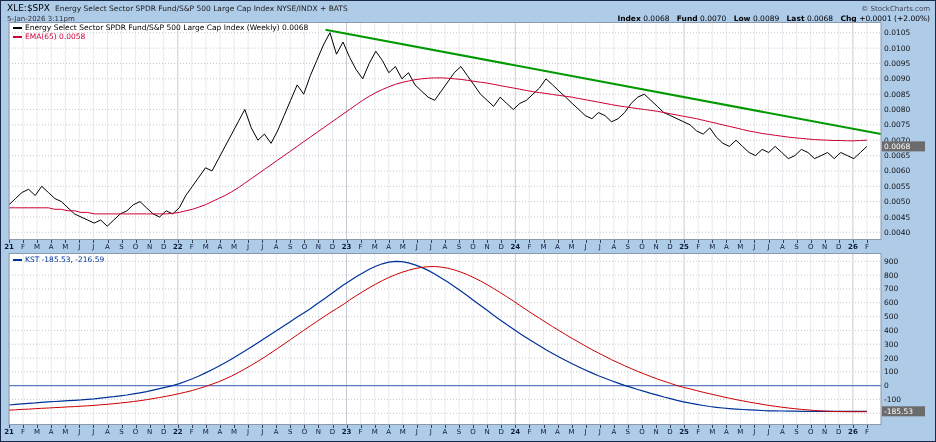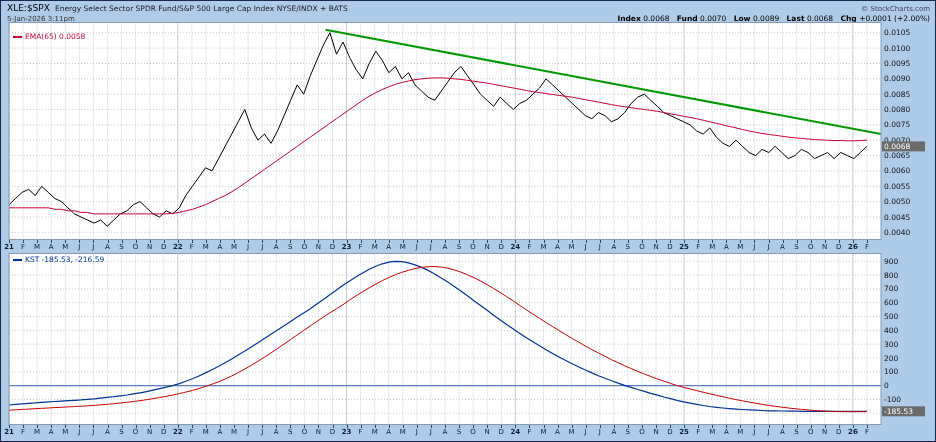--- a/index.html
+++ b/index.html
@@ -144,20 +144,23 @@
         <text x="883" y="197.5" class="axt">0.0045</text>
         <line x1="8" y1="210.3" x2="880" y2="210.3" stroke="#c9c9c9" stroke-dasharray="1,2"></line>
         <text x="883" y="212.8" class="axt">0.0040</text>
         <polyline points="8.0,182.7 14.5,176.5 21.1,170.4 27.6,167.3 34.2,173.5 40.7,164.3 47.3,170.4 53.8,176.5 60.4,179.6 66.9,185.8 73.5,191.9 80.0,195.0 86.6,198.0 93.1,201.1 99.7,198.0 106.2,204.2 112.8,198.0 119.3,191.9 125.9,188.8 132.4,182.7 139.0,179.6 145.5,185.8 152.1,191.9 158.6,195.0 165.2,188.8 171.7,191.9 178.3,185.8 184.8,173.5 191.4,164.3 197.9,155.1 204.5,145.8 211.0,148.9 217.6,136.6 224.1,124.4 230.7,112.1 237.2,99.8 243.8,87.5 250.3,105.9 256.9,118.2 263.4,112.1 270.0,121.3 276.5,109.0 283.1,93.6 289.6,78.3 296.2,62.9 302.7,72.2 309.3,53.7 315.8,38.4 322.4,23.0 328.9,10.7 335.5,32.2 342.0,20.0 348.6,35.3 355.1,47.6 361.7,56.8 368.2,41.5 374.8,29.2 381.3,38.4 387.8,50.7 394.4,44.5 400.9,56.8 407.5,50.7 414.0,62.9 420.6,69.1 427.1,75.2 433.7,78.3 440.2,69.1 446.8,59.9 453.3,50.7 459.9,44.5 466.4,53.7 473.0,62.9 479.5,72.2 486.1,78.3 492.6,84.4 499.2,75.2 505.7,81.4 512.3,87.5 518.8,81.4 525.4,78.3 531.9,72.2 538.5,66.0 545.0,56.8 551.6,62.9 558.1,69.1 564.7,75.2 571.2,81.4 577.8,87.5 584.3,93.6 590.9,96.7 597.4,90.6 604.0,93.6 610.5,99.8 617.1,96.7 623.6,90.6 630.2,81.4 636.7,75.2 643.3,72.2 649.8,78.3 656.4,84.4 662.9,90.6 669.5,93.6 676.0,96.7 682.6,99.8 689.1,102.9 695.7,109.0 702.2,112.1 708.8,105.9 715.3,115.1 721.9,121.3 728.4,124.4 735.0,118.2 741.5,124.4 748.1,130.5 754.6,133.6 761.1,127.4 767.7,130.5 774.2,124.4 780.8,130.5 787.3,136.6 793.9,133.6 800.4,127.4 807.0,130.5 813.5,136.6 820.1,133.6 826.6,130.5 833.2,136.6 839.7,130.5 846.3,133.6 852.8,136.6 859.4,130.5 865.9,124.4" fill="none" stroke="#000000" stroke-width="1" stroke-linejoin="round"></polyline>
         <polyline points="8.0,185.8 14.5,185.8 21.1,185.8 27.6,185.8 34.2,185.8 40.7,185.8 47.3,185.8 53.8,187.3 60.4,187.3 66.9,188.8 73.5,188.8 80.0,190.4 86.6,190.4 93.1,191.9 99.7,191.9 106.2,191.9 112.8,191.9 119.3,191.9 125.9,191.9 132.4,191.9 139.0,191.9 145.5,191.9 152.1,191.9 158.6,191.9 165.2,191.9 171.7,191.3 178.3,190.4 184.8,188.8 191.4,187.3 197.9,185.1 204.5,182.7 211.0,179.6 217.6,176.5 224.1,173.5 230.7,169.8 237.2,165.8 243.8,161.2 250.3,156.6 256.9,152.0 263.4,147.4 270.0,142.8 276.5,138.2 283.1,133.6 289.6,129.0 296.2,124.4 302.7,119.7 309.3,115.1 315.8,110.5 322.4,105.9 328.9,101.3 335.5,96.7 342.0,92.1 348.6,87.5 355.1,82.9 361.7,78.3 368.2,74.3 374.8,70.6 381.3,67.5 387.8,64.8 394.4,62.3 400.9,60.5 407.5,59.0 414.0,57.7 420.6,56.8 427.1,56.2 433.7,55.9 440.2,55.9 446.8,56.2 453.3,56.8 459.9,57.4 466.4,58.3 473.0,59.3 479.5,60.2 486.1,61.1 492.6,62.3 499.2,63.6 505.7,64.8 512.3,66.0 518.8,67.2 525.4,68.5 531.9,69.7 538.5,70.6 545.0,71.5 551.6,72.5 558.1,73.4 564.7,74.3 571.2,75.2 577.8,76.5 584.3,77.7 590.9,78.9 597.4,80.1 604.0,81.4 610.5,82.6 617.1,83.8 623.6,84.7 630.2,85.7 636.7,86.6 643.3,87.5 649.8,88.4 656.4,89.3 662.9,90.6 669.5,91.8 676.0,93.0 682.6,94.3 689.1,95.5 695.7,96.7 702.2,98.3 708.8,99.8 715.3,101.3 721.9,102.9 728.4,104.4 735.0,105.9 741.5,107.5 748.1,109.0 754.6,110.2 761.1,111.5 767.7,112.4 774.2,113.3 780.8,114.2 787.3,115.1 793.9,115.8 800.4,116.4 807.0,117.0 813.5,117.6 820.1,117.9 826.6,118.2 833.2,118.5 839.7,118.5 846.3,118.8 852.8,118.8 859.4,118.5 865.9,118.2" fill="none" stroke="#cc0033" stroke-width="1" stroke-linejoin="round"></polyline>
         <line x1="324.5" y1="7.7" x2="880.0" y2="112.1" stroke="#009900" stroke-width="2"></line>
         <rect x="8" y="0.5" width="872" height="217" fill="none" stroke="#8a99ab"></rect>
         <rect x="881" y="119.4" width="43" height="10" fill="#6b6b6b"></rect>
         <text x="883" y="126.9" class="axt" style="fill:#fff">0.0068</text>
       </svg>
+    <div class="ovl black" style="top:1px">
+      <i class="sw" style="background:#000"></i><span>Energy Select Sector SPDR Fund/S&amp;P 500 Large Cap Index (Weekly) 0.0068</span>
+    </div>
     <div class="ovl red" style="top:10px">
       <i class="sw" style="background:#cc0033"></i><span>EMA(65) 0.0058</span>
     </div>
   </div>
 
   <div class="strip" id="strip1">
       <i style="left:8.0px"></i>
       <span class="yr" style="left:8.0px">21</span>
       <i style="left:22.1px"></i>
       <span class="" style="left:22.1px">F</span>

